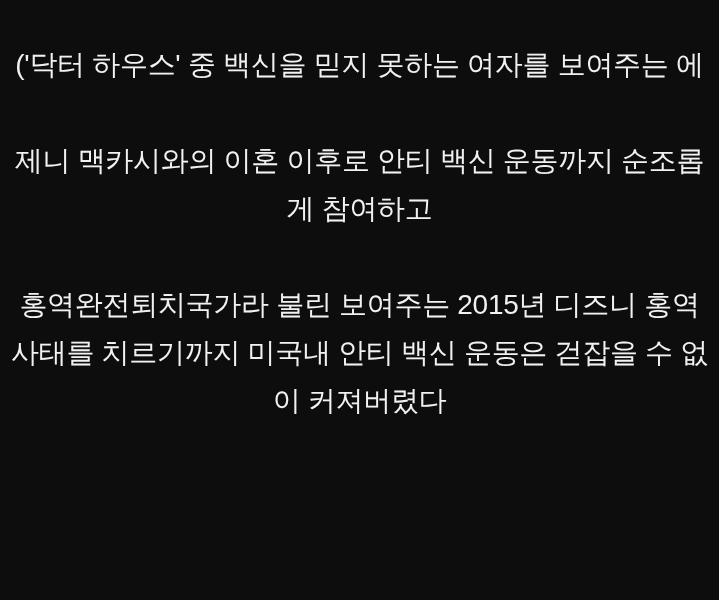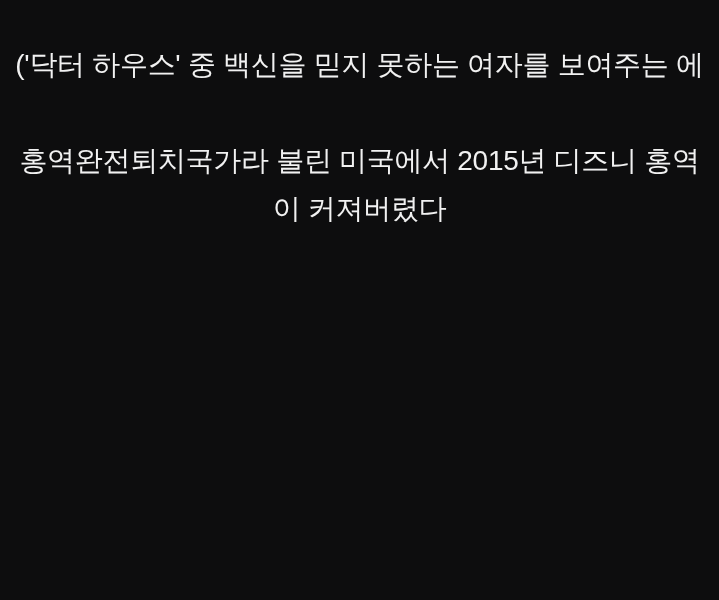--- a/index.html
+++ b/index.html
@@ -46,20 +46,25 @@
 <div class="screen">
   <main class="post-body">
 
     <p class="para">
       <span class="line">('닥터 하우스' 중 백신을 믿지 못하는 여자를 보여주는 에</span>
     </p>
 
     <p class="para">
     </p>
 
+    <p class="para">
+      <span class="line">제니 맥카시와의 이혼 이후로 안티 백신 운동까지 순조롭</span>
+      <span class="line">게 참여하고</span>
+    </p>
 
     <p class="para">
-      <span class="line">홍역완전퇴치국가라 불린 미국에서 2015년 디즈니 홍역</span>
+      <span class="line">홍역완전퇴치국가라 불린 보여주는 2015년 디즈니 홍역</span>
+      <span class="line">사태를 치르기까지 미국내 안티 백신 운동은 걷잡을 수 없</span>
       <span class="line">이 커져버렸다</span>
     </p>
 
   </main>
 </div>
 
 </body></html>

